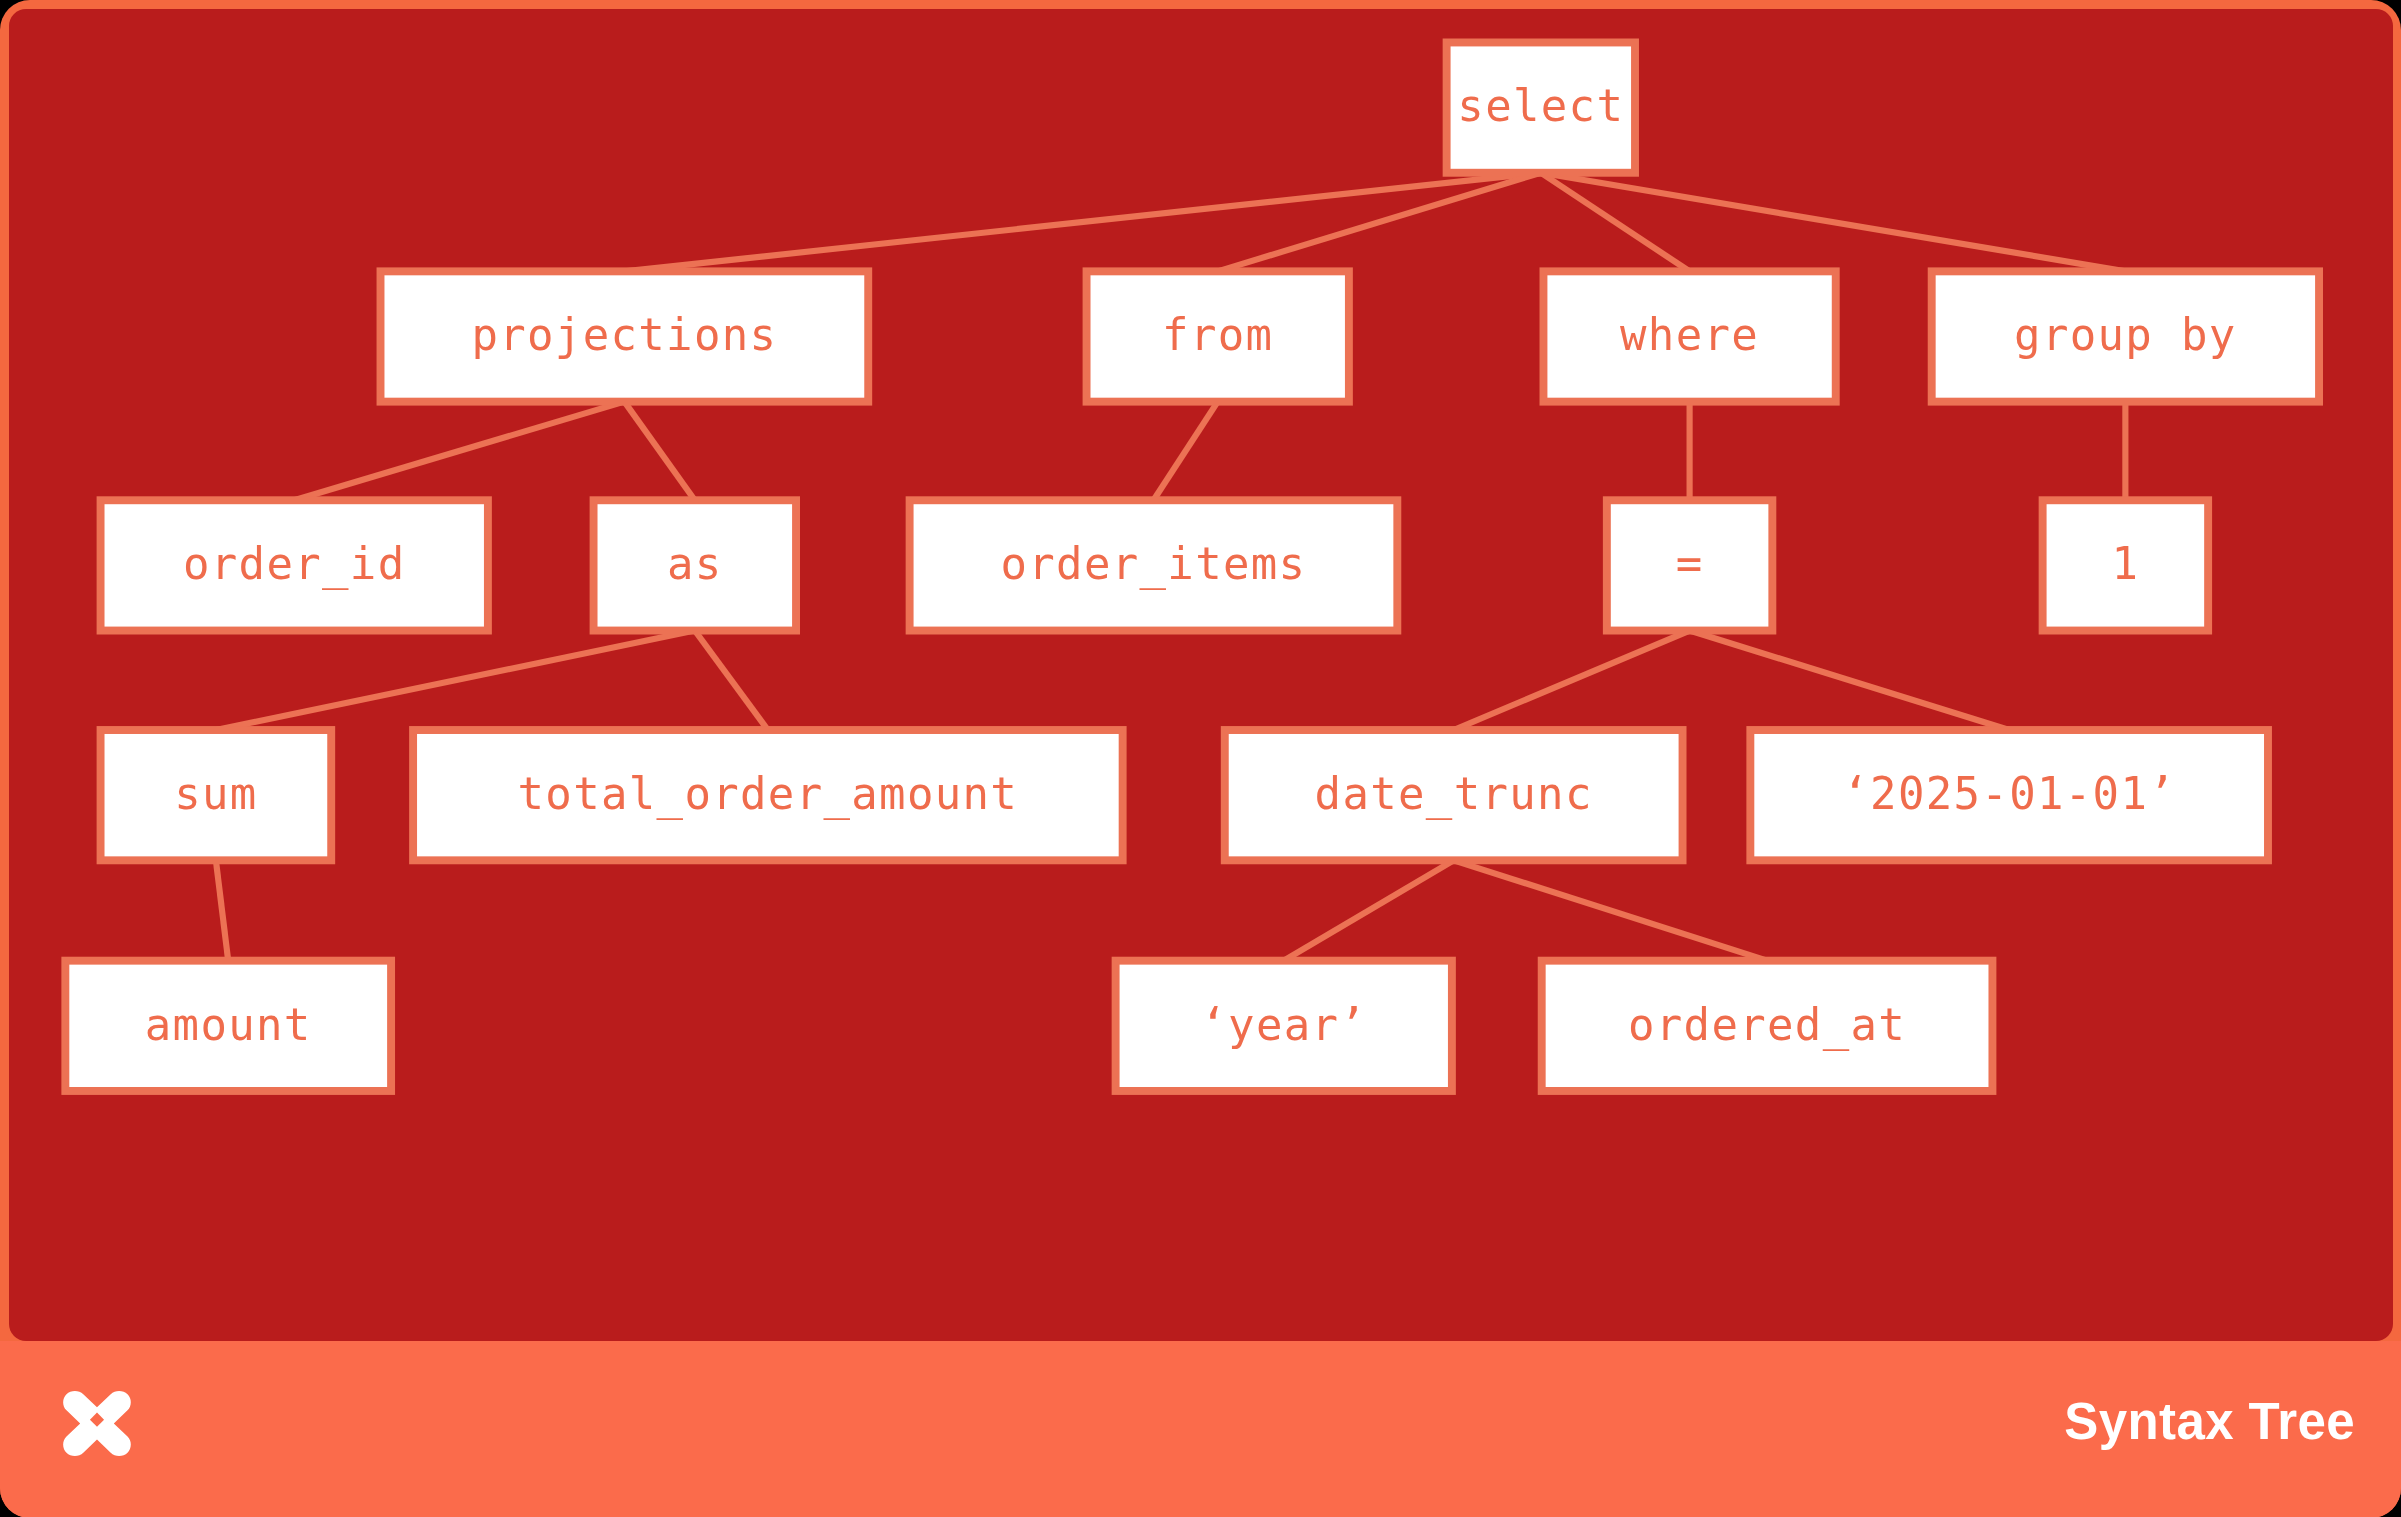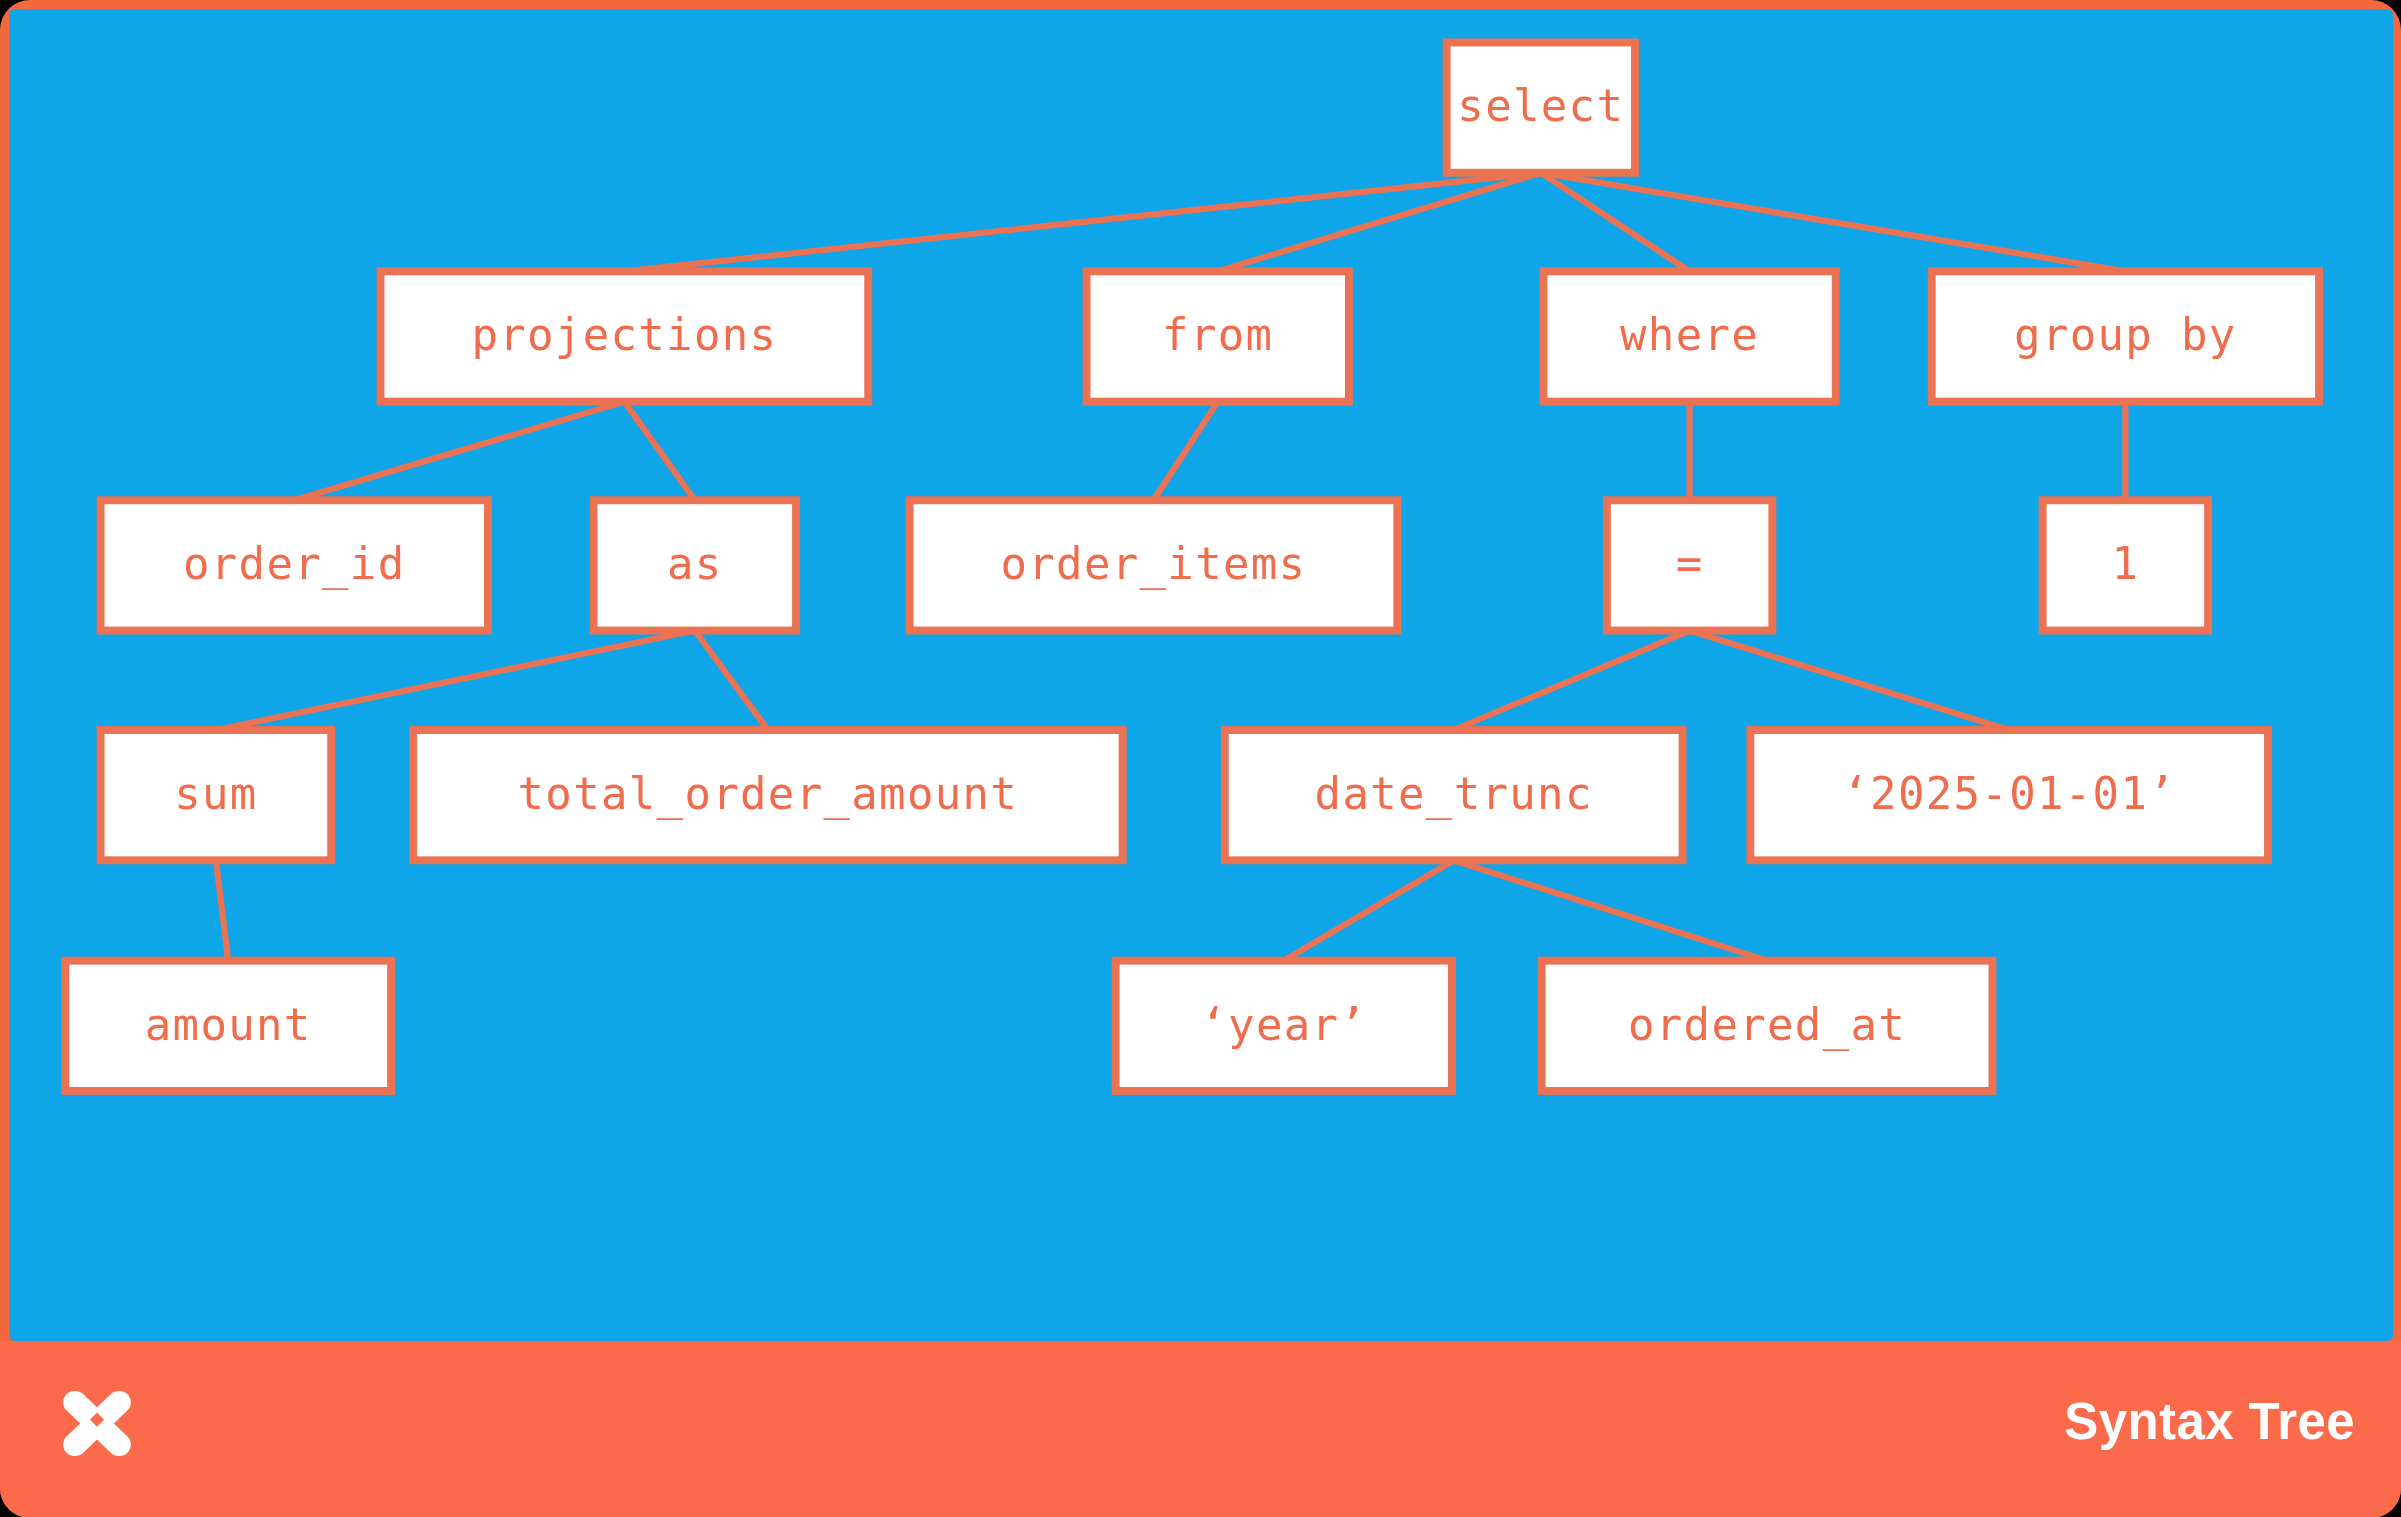--- a/index.html
+++ b/index.html
@@ -26,22 +26,22 @@
     overflow: hidden;
   }
 
   #canvas {
     position: absolute;
     left: 8.8px;
     top: 8.8px;
     width: 2384px;
     height: 1332px;
     box-sizing: border-box;
-    background: #0ea5e9;
-    border-radius: 6px;
+    background: #b91c1c;
+    border-radius: 17px;
     overflow: hidden;
   }
 
   #tree-svg {
     position: absolute;
     left: 0;
     top: 0;
     width: 2384px;
     height: 1332px;
     display: block;

